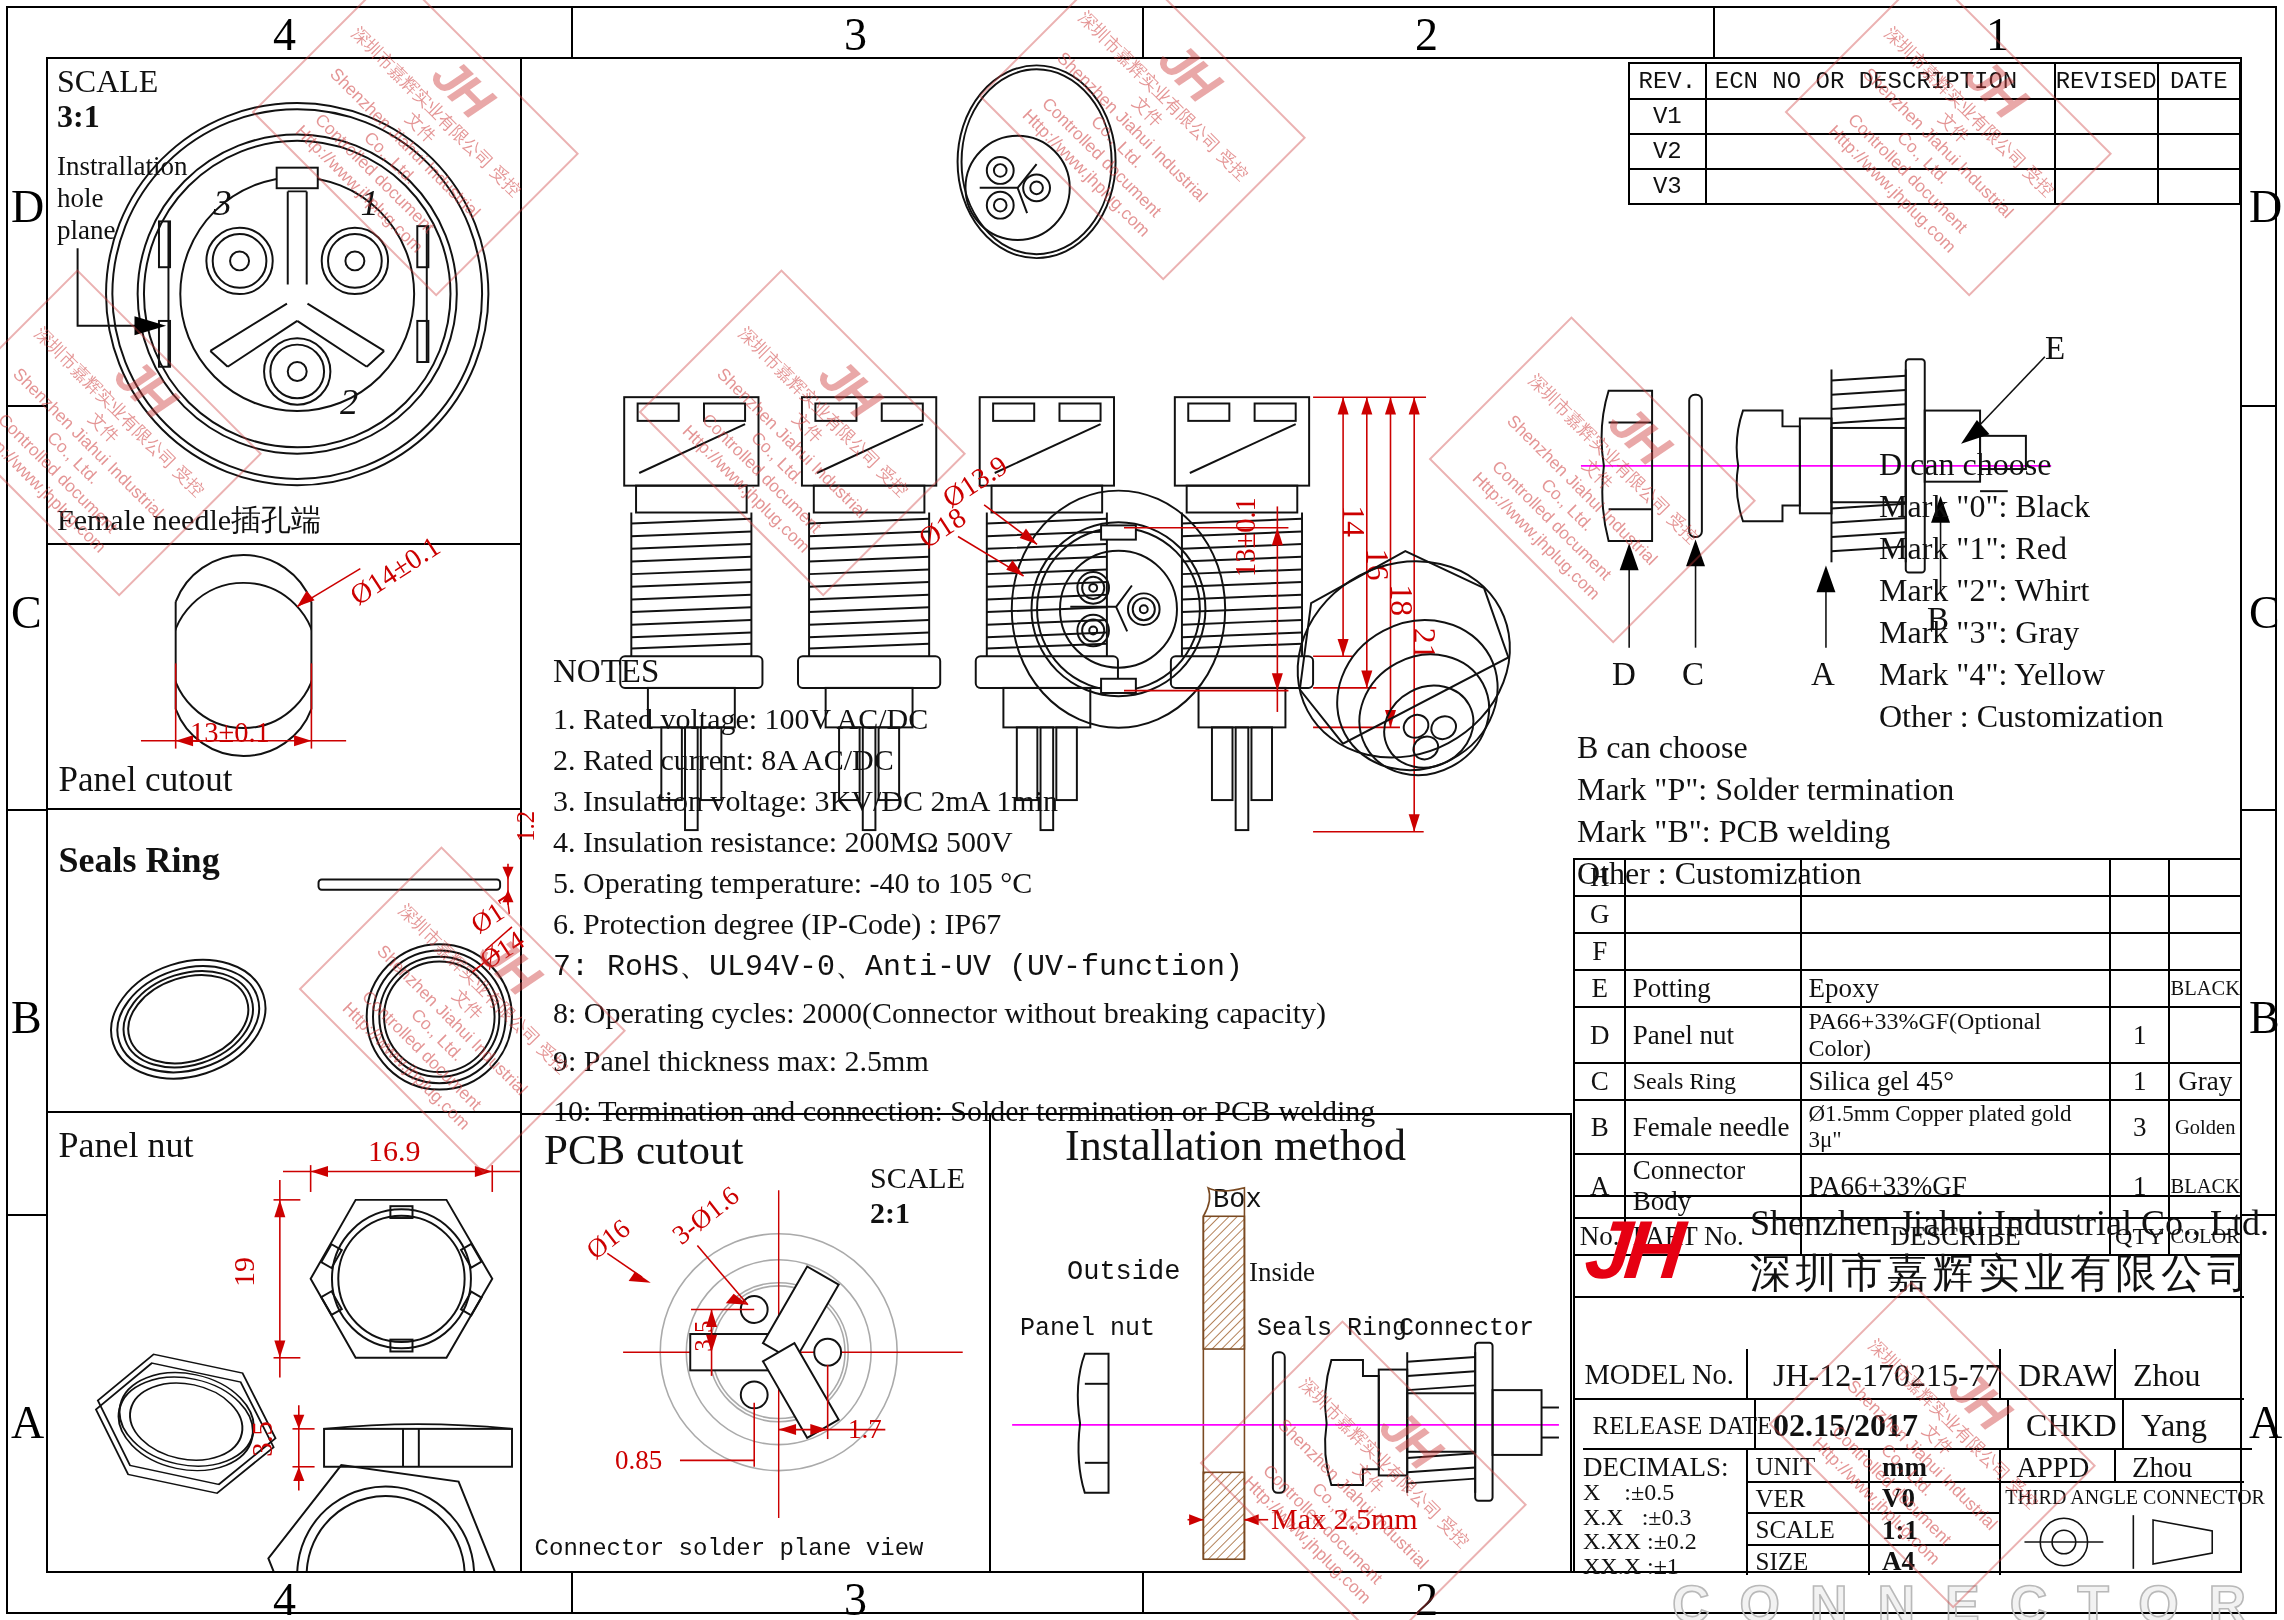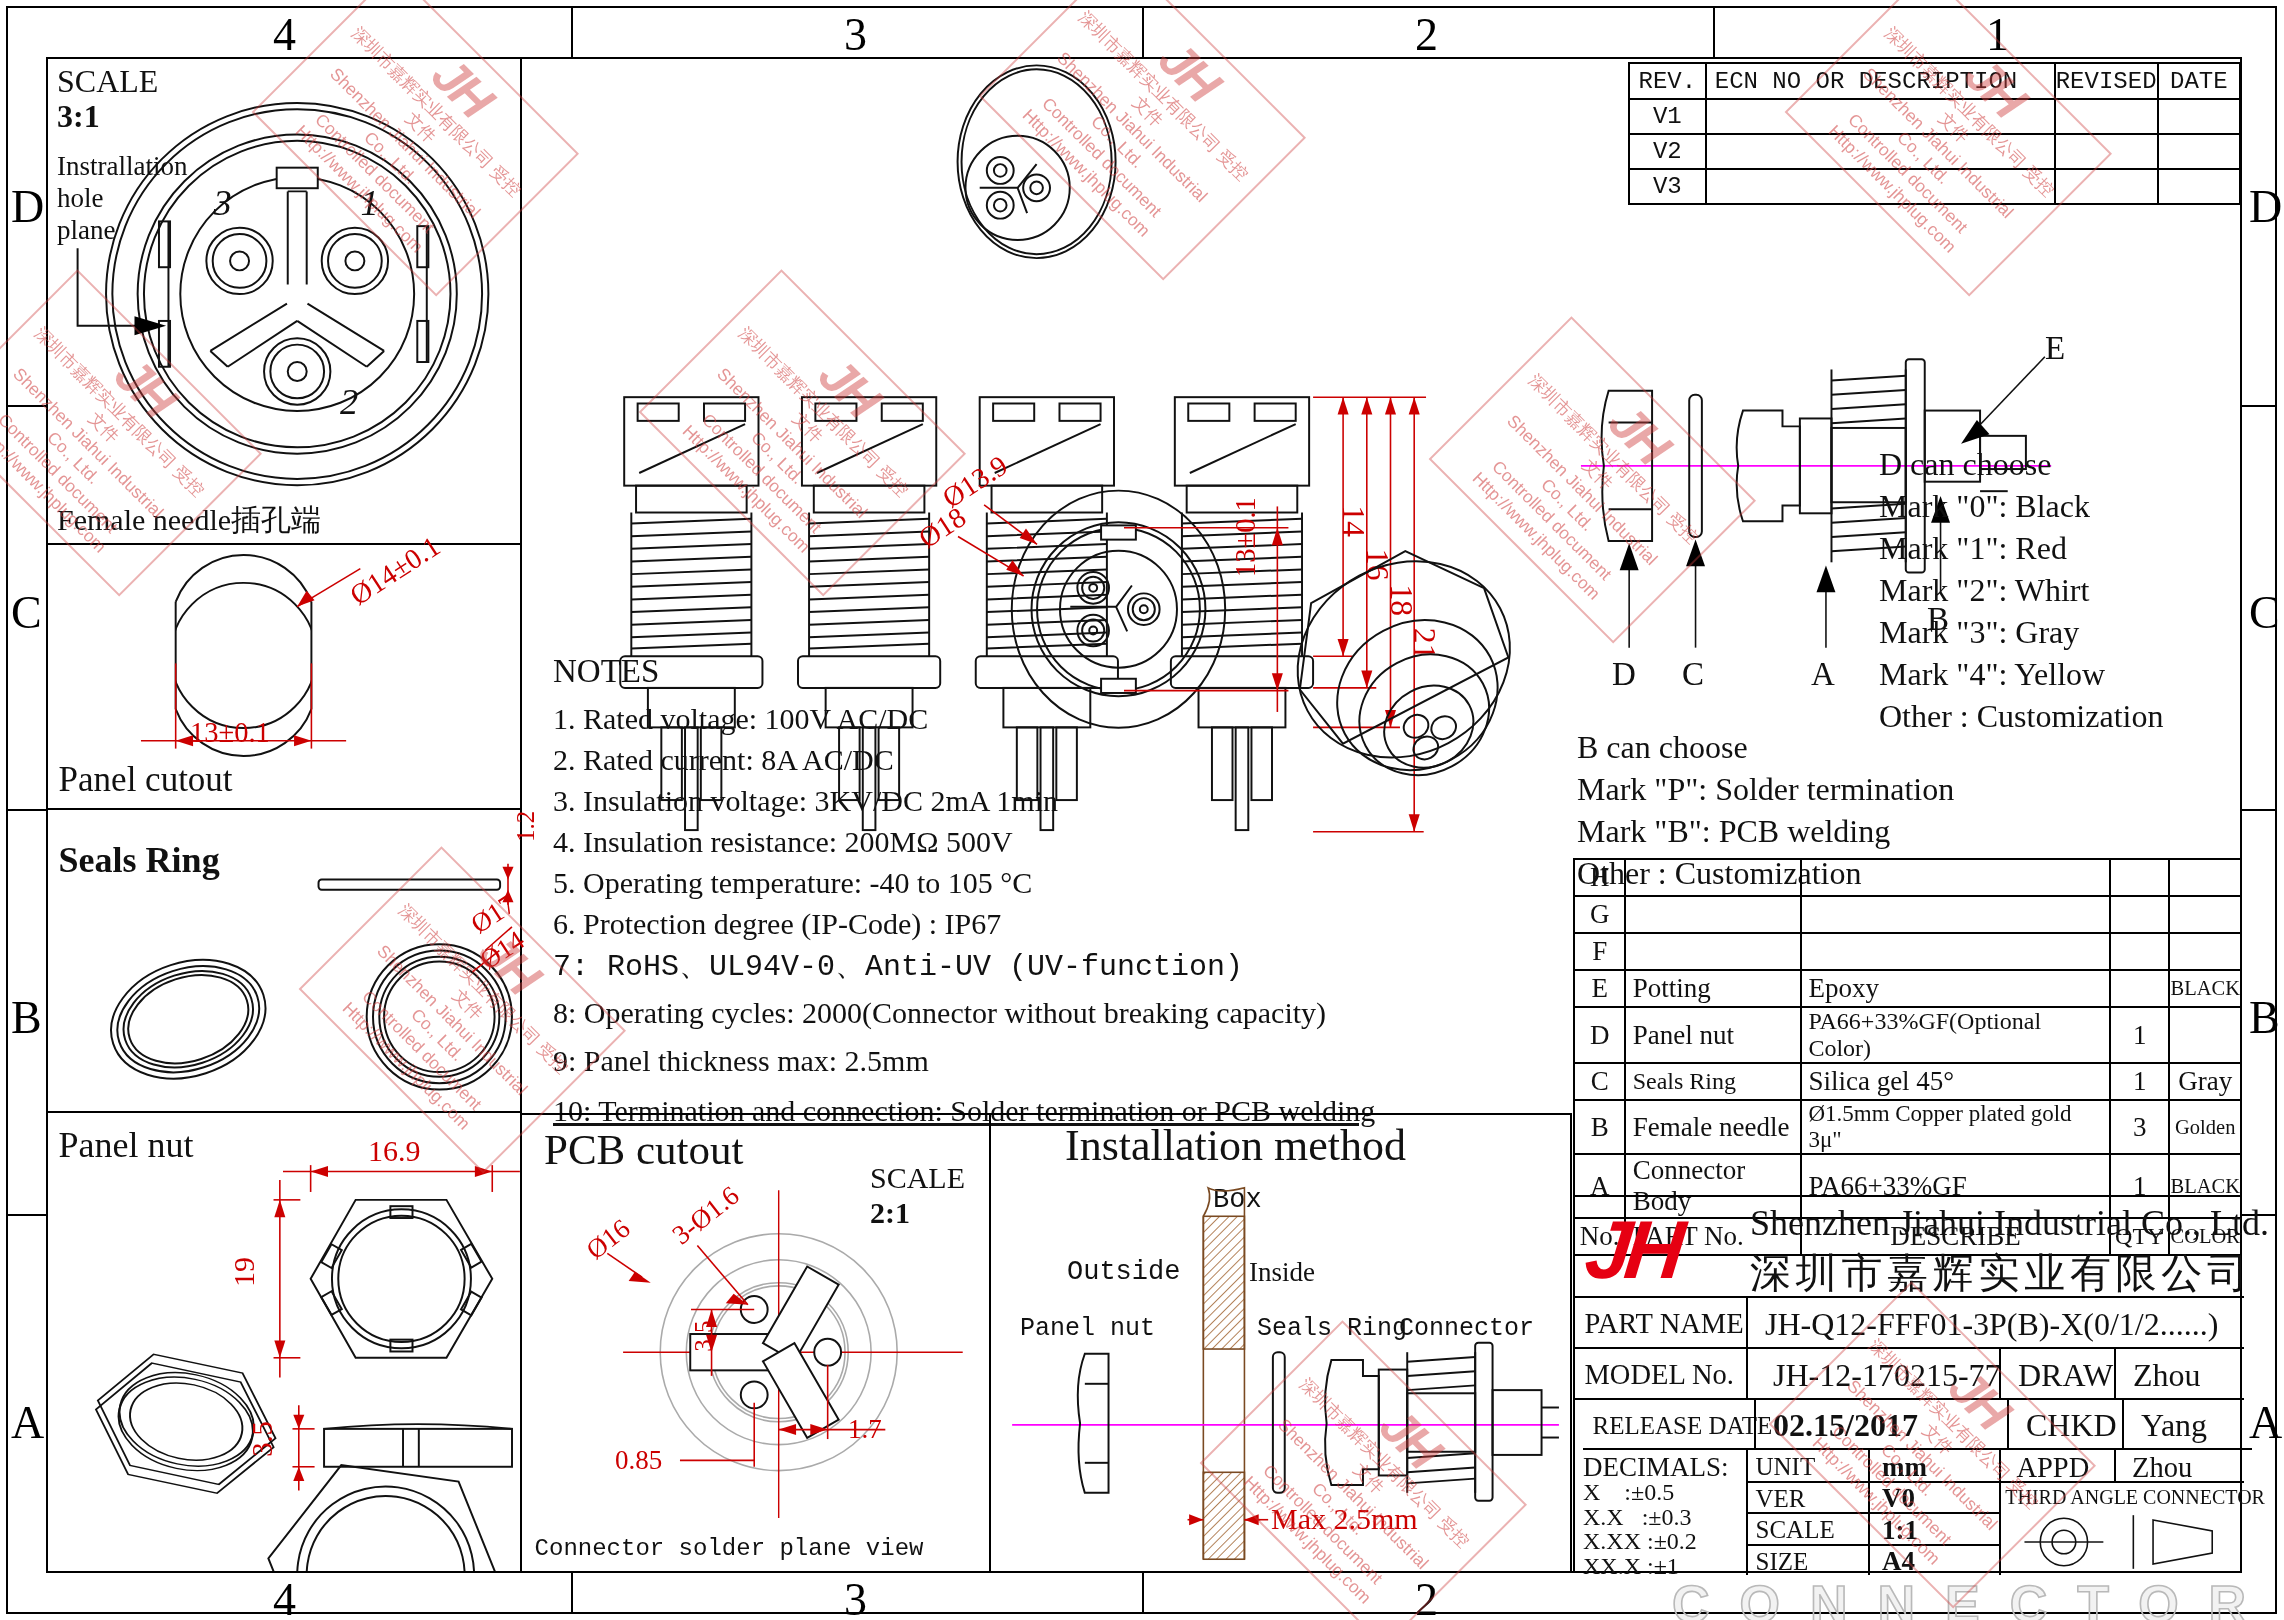--- a/index.html
+++ b/index.html
@@ -342,21 +342,21 @@
     <div class="serif" style="font-size:33px; margin-bottom:8px;">NOTES</div>
     <div class="note-line">1. Rated voltage: 100V AC/DC</div>
     <div class="note-line">2. Rated current: 8A AC/DC</div>
     <div class="note-line">3. Insulation voltage: 3KV/DC 2mA 1min</div>
     <div class="note-line">4. Insulation resistance: 200MΩ 500V</div>
     <div class="note-line">5. Operating temperature: -40 to 105 °C</div>
     <div class="note-line">6. Protection degree (IP-Code) : IP67</div>
     <div class="note-line" style="line-height:46px;font-family:Liberation Mono, monospace;">7: RoHS、UL94V-0、Anti-UV (UV-function)</div>
     <div class="note-line" style="line-height:46px;">8: Operating cycles: 2000(Connector without breaking capacity)</div>
     <div class="note-line" style="line-height:49px;">9: Panel thickness max: 2.5mm</div>
-    <div class="note-line" style="line-height:51px;text-decoration:underline;">10: Termination and connection: Solder termination or PCB welding</div>
+    <div class="note-line" style="line-height:51px;">10: Termination and connection: Solder termination or PCB welding</div>
   </div>
 
   <div class="abs" style="left:522px; top:1113px; width:469px; height:460px; border-top:2.4px solid #000; border-right:2.4px solid #000;">
     <div class="abs serif" style="left:22px; top:9.5px; font-size:43px;">PCB cutout</div>
     <div class="abs serif" style="left:348px; top:46px; font-size:30px;">SCALE</div>
     <div class="abs serif" style="left:348px; top:81px; font-size:30px; font-weight:bold;">2:1</div>
     <svg class="abs" style="left:0; top:0;" width="466" height="457" viewBox="0 0 590 578">
       <g fill="none" stroke="#aaa" stroke-width="2">
         <circle cx="325" cy="300" r="150"></circle>
         <circle cx="325" cy="300" r="117"></circle>
@@ -611,25 +611,20 @@
     </table>
 
   <div class="abs" style="left:1573px; top:1195px; width:669px; height:378px; border:2.4px solid #000; border-bottom:none;">
 
     <div class="abs" style="left:0; top:0; width:669px; height:101px; border-bottom:2.4px solid #000;">
       <div class="abs" style="left:11px; top:6.3px; font-family:'Liberation Sans',sans-serif; font-weight:bold; font-style:italic; font-size:82px; letter-spacing:-6.3px; color:#e60012; transform:skewX(-6deg);">JH</div>
       <div class="abs serif" style="left:175px; top:4.7px; font-size:36px; white-space:nowrap;">Shenzhen Jiahui Industrial Co., Ltd.</div>
       <div class="abs serif" style="left:175px; top:49px; font-size:41px; letter-spacing:4.7px; white-space:nowrap;">深圳市嘉辉实业有限公司</div>
     </div>
 
-    <div class="abs" style="left:0; top:101px; width:669px; height:51px; border-bottom:2.4px solid #000;">
-      <div class="abs serif" style="left:9.5px; top:9.5px; font-size:28.5px;">PART NAME</div>
-      <div class="abs" style="left:171px; top:0; width:1.6px; height:51px; background:#000;"></div>
-      <div class="abs serif" style="left:190px; top:8px; font-size:32px; white-space:nowrap;">JH-Q12-FFF01-3P(B)-X(0/1/2......)</div>
-    </div>
 
     <div class="abs" style="left:0; top:152px; width:669px; height:51px; border-bottom:2.4px solid #000;">
       <div class="abs serif" style="left:9.5px; top:9.5px; font-size:28.5px;">MODEL No.</div>
       <div class="abs" style="left:171px; top:0; width:1.6px; height:51px; background:#000;"></div>
       <div class="abs serif" style="left:198px; top:8px; font-size:32px;">JH-12-170215-77</div>
       <div class="abs" style="left:424px; top:0; width:1.6px; height:51px; background:#000;"></div>
       <div class="abs serif" style="left:443px; top:8px; font-size:32px;text-align:right;">DRAW</div>
       <div class="abs" style="left:539px; top:0; width:1.6px; height:51px; background:#000;"></div>
       <div class="abs serif" style="left:558px; top:8px; font-size:32px;">Zhou</div>
     </div>

